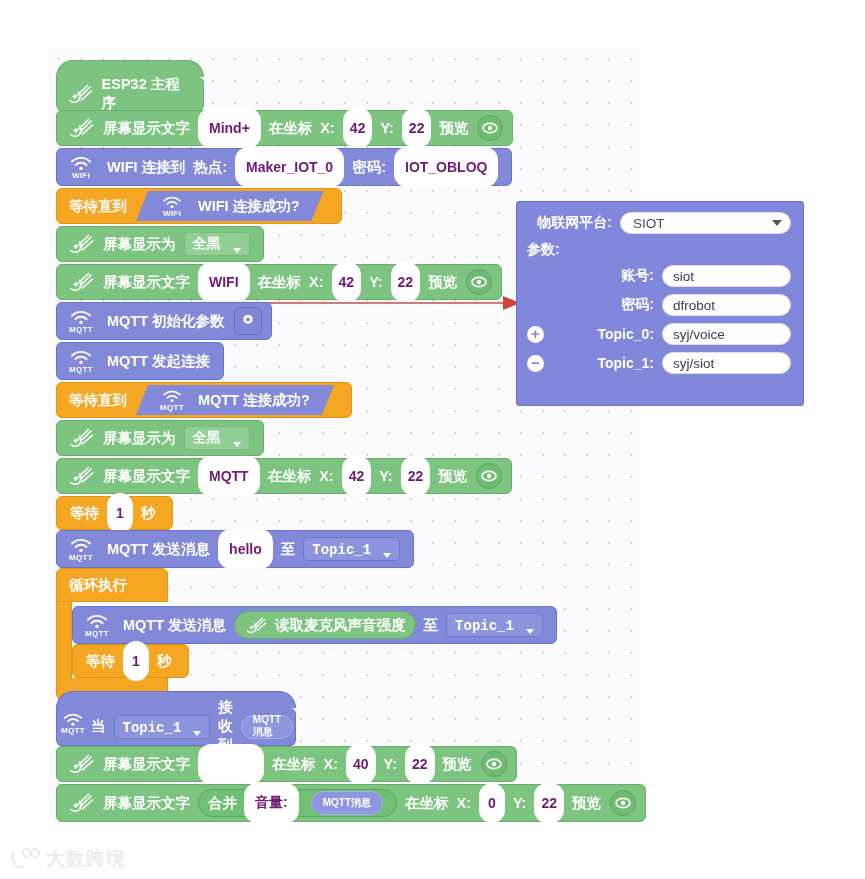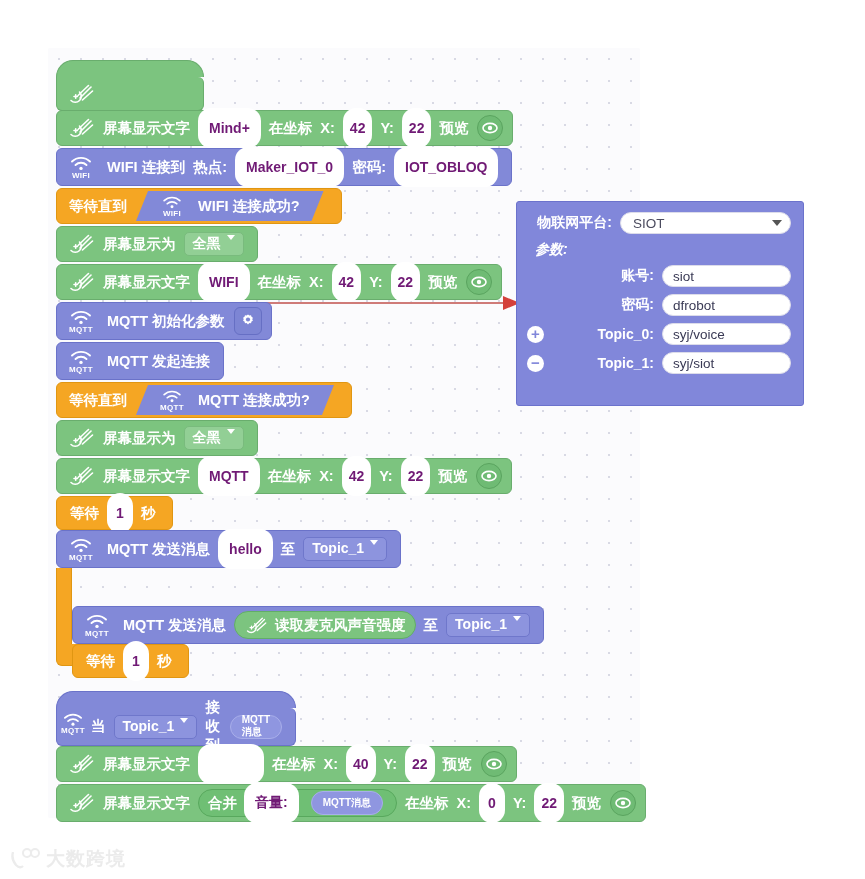--- a/index.html
+++ b/index.html
@@ -30,22 +30,22 @@
 
   
   .oval{background:#fff;color:#701a75;border-radius:13px;padding:2px 11px;
         height:40px;display:flex;align-items:center;font-size:14px;
         font-weight:bold;margin:0 4px;box-sizing:border-box;}
   .oval.blank{width:66px;}
   .oval.num{min-width:26px;justify-content:center;padding:2px 7px;}
 
   
   .dd{border-radius:5px;padding:2px 8px;height:24px;display:flex;
-      align-items:flex-start;font-size:14px;font-weight:bold;margin:0 4px;
-      box-sizing:border-box;gap:6px;}
+      align-items:flex-end;font-size:14px;font-weight:bold;margin:0 4px;
+      box-sizing:border-box;gap:12px;font-family:Liberation Mono, monospace;}
   .dd.g{background:#92cf95;border:1px solid #79bb7d;color:#fff;}
   .dd.p{background:#8d94de;border:1px solid #6f77cb;color:#fff;}
   .caret{width:0;height:0;border-left:4px solid transparent;
          border-right:4px solid transparent;border-top:5px solid #fff;}
 
   
   .pill{background:#8289d8;border:1px solid #6a72c9;border-radius:13px;
         color:#fff;font-size:10px;font-weight:bold;padding:2px 11px;height:24px;
         display:flex;align-items:center;margin:0 4px;box-sizing:border-box;}
   
@@ -144,20 +144,21 @@
         <svg width="26" height="22" viewBox="0 0 26 22">
           <g stroke="#fff" stroke-width="1.6" fill="none" stroke-linecap="round">
             <path d="M3 17.5a6 6 0 1 0 8.5-8.5"></path>
             <path d="M12 15 L23 4"></path>
               <path d="M14.5 17 L24.5 8"></path>
               <path d="M10 12.5 L20.5 2.5"></path>
             <path d="M6 13.5h3.4M7.7 11.8v3.4"></path>
           </g>
         </svg>
       </span>
+      <span class="lbl">ESP32 主程序</span>
     </div>
   </div>
 
   <div class="blk green" style="left:8px;top:62px;height:36px;">
     <span class="cometico">
       <svg width="26" height="22" viewBox="0 0 26 22">
           <g stroke="#fff" stroke-width="1.6" fill="none" stroke-linecap="round">
         <path d="M3 17.5a6 6 0 1 0 8.5-8.5"></path>
             <path d="M12 15 L23 4"></path>
             <path d="M14.5 17 L24.5 8"></path>
@@ -386,20 +387,23 @@
     <span class="lbl">MQTT 发送消息</span>
     <span class="oval">hello</span>
     <span class="lbl">至</span>
     <span class="dd p">
       <span>Topic_1</span>
       <span class="caret"></span>
     </span>
   </div>
 
   <div class="cblock" style="left:8px;top:520px;width:112px;">
+    <div class="top">
+      <span class="lbl" style="margin:0;">循环执行</span>
+    </div>
     <div class="arm" style="height:76px;"></div>
     <div class="bot"></div>
   </div>
 
   <div class="blk purple" style="left:24px;top:558px;height:38px;padding-left:4px;">
     <span class="netico">
       <svg width="24" height="16" viewBox="0 0 24 16">
           <g fill="none" stroke="#fff" stroke-width="1.9" stroke-linecap="round">
         <path d="M3 6.5a13 13 0 0 1 18 0"></path>
             <path d="M6.5 10a8 8 0 0 1 11 0"></path>
@@ -522,21 +526,21 @@
 </div>
 
 <div id="panel">
   <div class="prow">
     <span class="plabel" style="width:85px;margin-right:8px;">物联网平台:</span>
     <span class="pselect">
       <span>SIOT</span>
       <span class="pcaret"></span>
     </span>
   </div>
-  <div style="margin:0 0 6px 8px;font-style:italic;">参数:</div>
+  <div style="margin:0 0 6px 0;">参数:</div>
 
   <div class="prow">
     <span class="pm" style="visibility:hidden;"></span>
     <span class="plabel" style="width:100px;margin-right:8px;">账号:</span>
     <span class="pfield">siot</span>
   </div>
   <div class="prow">
     <span class="pm" style="visibility:hidden;"></span>
     <span class="plabel" style="width:100px;margin-right:8px;">密码:</span>
     <span class="pfield">dfrobot</span>

